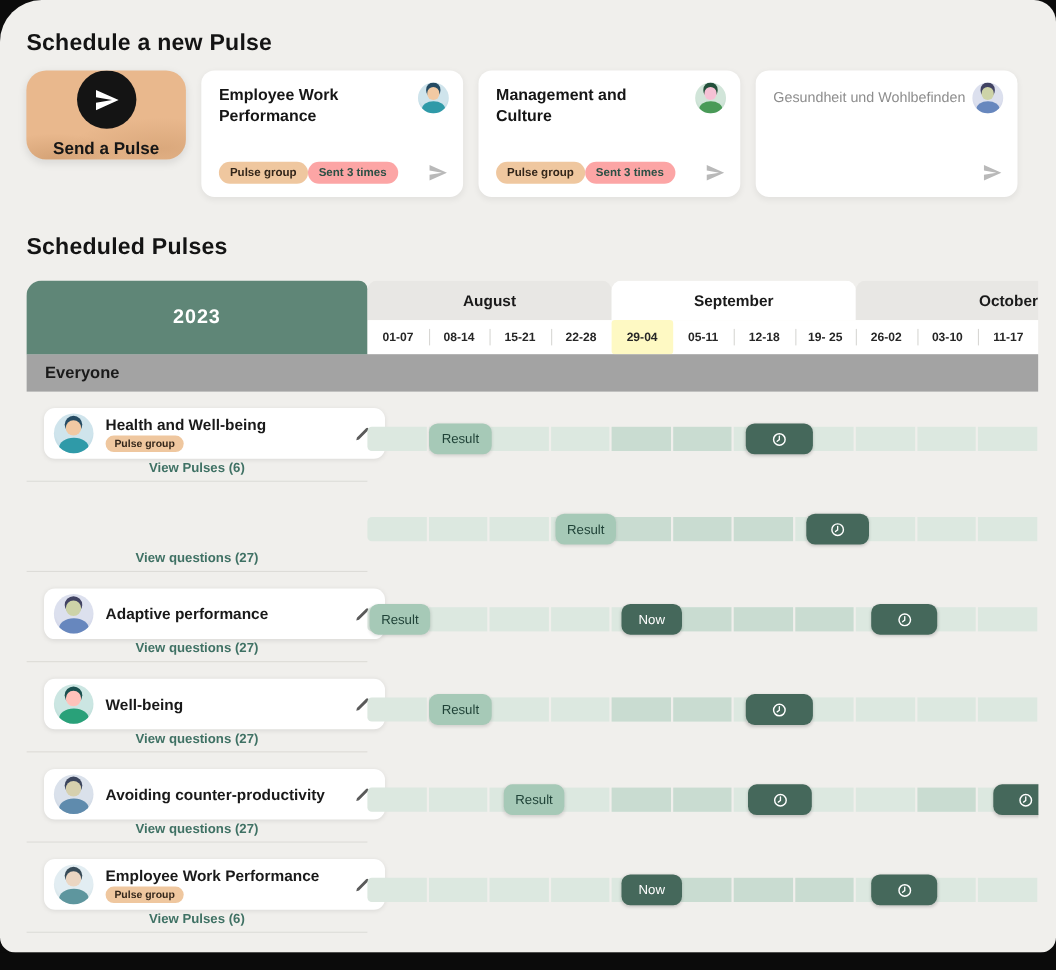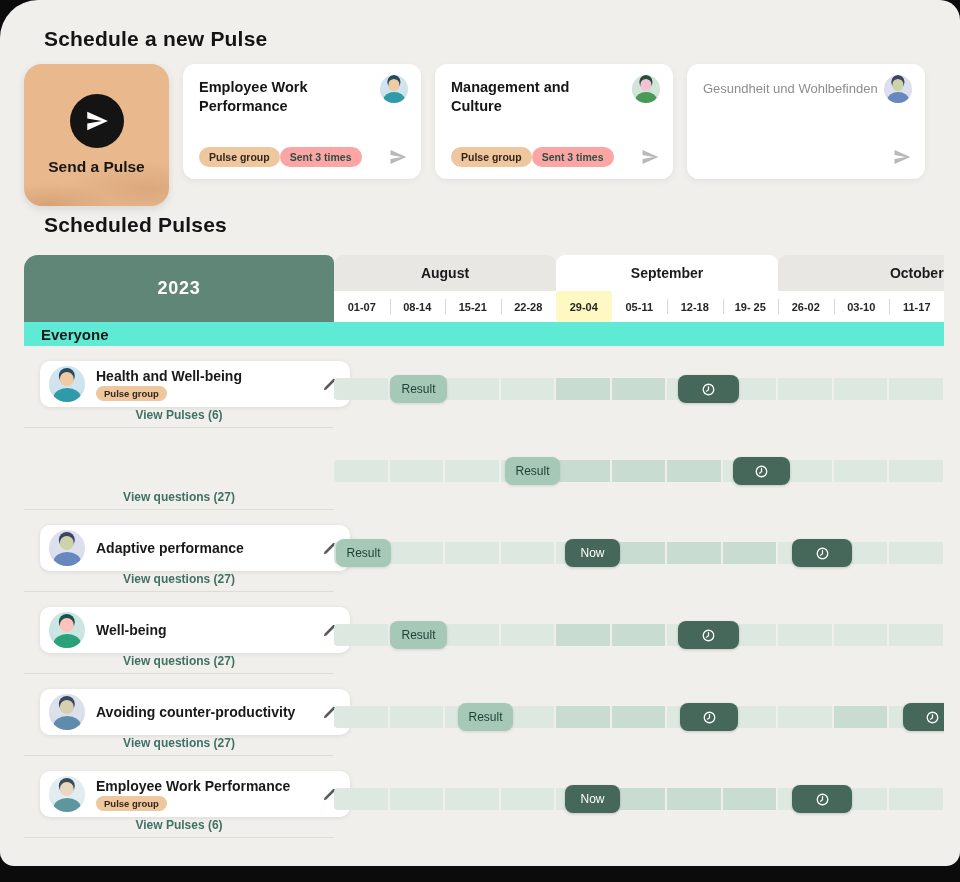--- a/index.html
+++ b/index.html
@@ -2,27 +2,27 @@
 <html><head>
 <meta charset="utf-8">
 <style>
   * { margin:0; padding:0; box-sizing:border-box; }
   html,body { width:960px; height:882px; }
   body { background:#0b0b0b; font-family:"Liberation Sans","DejaVu Sans",sans-serif; position:relative; overflow:hidden; }
 
   .screen { position:absolute; left:0; top:0; width:960px; height:866px; background:#f0efec;
             border-radius:38px 20px 14px 14px; overflow:hidden; }
 
-  h1.section-title { position:absolute; left:24px; font-size:21px; font-weight:800; color:#141414; letter-spacing:.2px;margin-left:20px; }
+  h1.section-title { position:absolute; left:24px; font-size:21px; font-weight:800; color:#141414; letter-spacing:.2px; }
   #title-schedule { top:27px; }
   #title-scheduled { top:213px; }
 
   
   .cards-row { position:absolute; left:24px; top:64px; height:115px; display:flex; gap:14px; }
-  .send-card { width:145px; height:142px; background:#e9b88d; border-radius:18px; position:relative;
+  .send-card { width:145px; height:81px; background:#e9b88d; border-radius:18px; position:relative;
                display:flex; flex-direction:column; align-items:center; justify-content:center; gap:10px;
                box-shadow:0 3px 8px rgba(0,0,0,.10); cursor:pointer; overflow:hidden; }
   .send-card::after { content:""; position:absolute; left:0; right:0; bottom:0; height:55%;
                background:
                  radial-gradient(90px 34px at 18% 100%, rgba(140,85,35,.22), rgba(140,85,35,0) 70%),
                  radial-gradient(120px 40px at 85% 78%, rgba(140,85,35,.16), rgba(140,85,35,0) 70%);
                pointer-events:none; }
   .send-circle { width:54px; height:54px; border-radius:50%; background:#141414; display:flex; align-items:center; justify-content:center; position:relative; z-index:1; }
   .send-circle svg { width:26px; height:26px; }
   .send-label { font-size:15.5px; font-weight:800; color:#161616; position:relative; z-index:1; }
@@ -66,21 +66,21 @@
            font-size:14px; font-weight:800; color:#1a1a1a; border-radius:9px 9px 0 0; }
   .month.gray { background:#e8e7e4; }
   .month.white { background:#ffffff; }
   .weeks { position:absolute; left:0; top:36px; height:31px; display:flex; background:#fff; width:740px; }
   .week { width:55.5px; height:31px; display:flex; align-items:center; justify-content:center;
           font-size:11px; font-weight:700; color:#262626; position:relative; }
   .week + .week::before { content:""; position:absolute; left:0; top:8px; height:15px; width:1px; background:#d8d7d4; }
   .week.hl { background:#fef9c3; border-radius:3px; }
   .week.hl::before, .week.hl + .week::before { display:none; }
 
-  .everyone { height:24px; background:#5eead4; display:flex; align-items:center; padding-left:17px;
+  .everyone { height:34px; background:#a3a3a3; display:flex; align-items:center; padding-left:17px;
               font-size:15px; font-weight:800; color:#1a1a1a; }
 
   .rows { position:relative; }
   .trow { position:relative; height:82px; }
   .row-card { position:absolute; left:16px; top:15px; width:310px; height:46px; background:#fff; border-radius:10px;
               box-shadow:0 1px 5px rgba(0,0,0,.09); display:flex; align-items:center; padding:0 10px 0 9px; }
   .row-card .avatar { width:36px; height:36px; margin-right:11px; flex:none; }
   .row-main { display:flex; flex-direction:column; justify-content:center; gap:2px; min-width:0; }
   .row-title { font-size:14px; font-weight:700; color:#191919; white-space:nowrap; }
   .row-badge { align-self:flex-start; font-size:9.5px; font-weight:700; color:#33261a; background:#efc79f;

